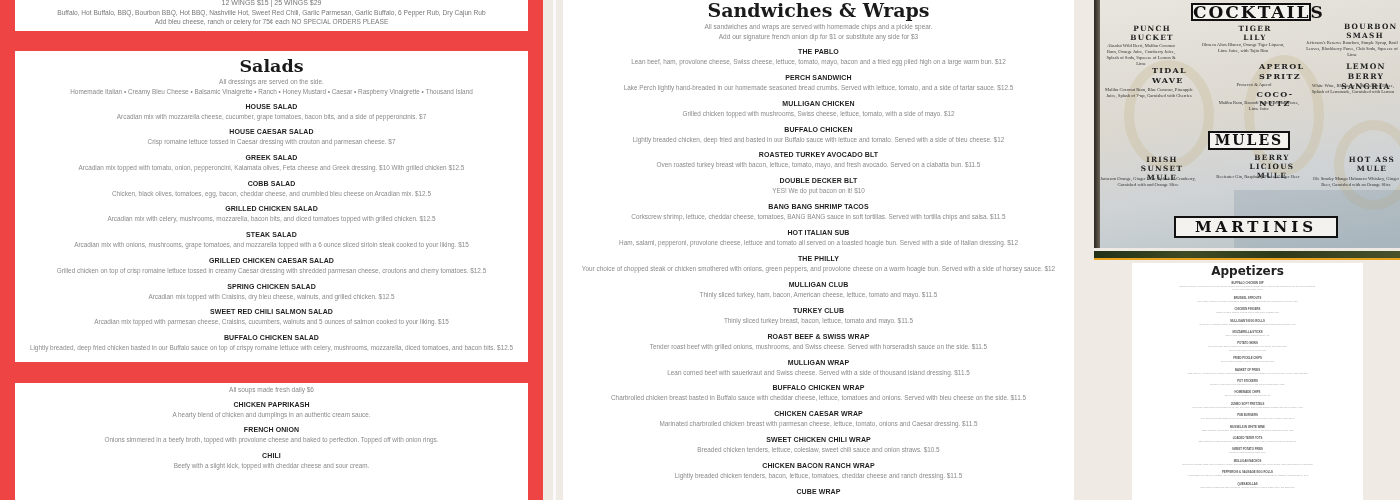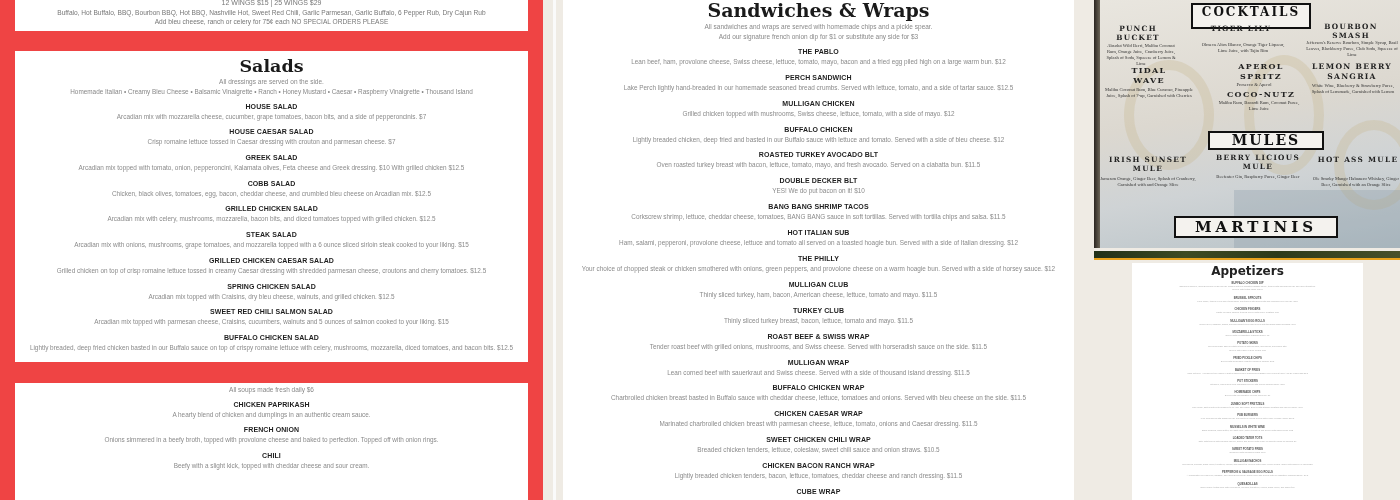--- a/index.html
+++ b/index.html
@@ -44,21 +44,21 @@
   }
   .photo-edge { position: absolute; left: 0; top: 0; width: 6px; height: 248px; background: linear-gradient(90deg,#2a2520,#6b6457); }
   .wm { position: absolute; border: 10px solid rgba(200,185,150,0.35); border-radius: 50%; }
   .box-title {
     position: absolute; border: 2px solid #111; background: #f4f2ee;
     font-family: "DejaVu Serif", serif; font-weight: bold; color: #111;
     text-align: center; letter-spacing: 2px;
   }
   .ck-name {
     position: absolute; font-family: "DejaVu Serif", serif; font-weight: bold;
-    color: #222; text-align: center; font-size: 7.3px; line-height: 9px; letter-spacing: 1.3px;
+    color: #222; text-align: center; font-size: 7.3px; line-height: 9px; letter-spacing: 1.3px; padding-left: 28px;
   }
   .ck-desc {
     position: absolute; font-family: "Liberation Serif", serif; color: #333;
     text-align: center; font-size: 4.6px; line-height: 6px;
   }
   .shadow-area { position: absolute; left: 140px; top: 190px; width: 170px; height: 58px; background: rgba(120,140,155,0.25); }
 
   #photo-strip {
     position: absolute; left: 0; top: 251px; width: 306px; height: 9px;
     background: linear-gradient(90deg,#203018,#3e4b23 30%,#2d3a1a 60%,#48512a);
@@ -236,21 +236,21 @@
 </div>
 
 <div class="col" id="col-right">
   <div id="photo-cocktails">
     <div class="wm" style="left:30px;top:60px;width:90px;height:110px;"></div>
     <div class="wm" style="left:150px;top:55px;width:80px;height:120px;"></div>
     <div class="wm" style="left:240px;top:120px;width:80px;height:90px;"></div>
     <div class="shadow-area"></div>
     <div class="photo-edge"></div>
 
-    <div class="box-title" style="left:97px;top:3px;width:120px;height:26px;font-size:12px;line-height:14px;">COCKTAILS</div>
+    <div class="box-title" style="left:97px;top:3px;width:120px;height:18px;font-size:17px;line-height:14px;">COCKTAILS</div>
 
     <div class="ck-name" style="left:6px;top:24px;width:76px;">PUNCH BUCKET</div>
     <div class="ck-desc" style="left:8px;top:43px;width:78px;">Absolut Wild Berri, Malibu Coconut Rum, Orange Juice, Cranberry Juice, Splash of Soda, Squeeze of Lemon &amp; Lime</div>
 
     <div class="ck-name" style="left:116px;top:24px;width:62px;">TIGER LILY</div>
     <div class="ck-desc" style="left:104px;top:42px;width:90px;">Olmeca Altos Blanco, Orange Tiger Liqueur, Lime Juice, with Tajin Rim</div>
 
     <div class="ck-name" style="left:222px;top:22px;width:70px;">BOURBON SMASH</div>
     <div class="ck-desc" style="left:212px;top:40px;width:92px;">Jefferson's Reserve Bourbon, Simple Syrup, Basil Leaves, Blackberry Puree, Club Soda, Squeeze of Lime</div>
 
@@ -259,21 +259,21 @@
 
     <div class="ck-name" style="left:130px;top:61px;width:60px;font-size:8px;line-height:10px;margin-left:7px;">APEROL SPRITZ</div>
     <div class="ck-desc" style="left:120px;top:82px;width:80px;">Prosecco &amp; Aperol</div>
 
     <div class="ck-name" style="left:210px;top:62px;width:96px;font-size:7.6px;line-height:10px;">LEMON BERRY SANGRIA</div>
     <div class="ck-desc" style="left:213px;top:83px;width:92px;">White Wine, Blueberry &amp; Strawberry Puree, Splash of Lemonade, Garnished with Lemon</div>
 
     <div class="ck-name" style="left:132px;top:90px;width:70px;font-size:8px;">COCO-NUTZ</div>
     <div class="ck-desc" style="left:120px;top:100px;width:90px;">Malibu Rum, Bacardi Rum, Coconut Puree, Lime Juice</div>
 
-    <div class="box-title" style="left:114px;top:131px;width:116px;height:19px;font-size:14px;line-height:15px;">MULES</div>
+    <div class="box-title" style="left:114px;top:131px;width:82px;height:19px;font-size:14px;line-height:15px;">MULES</div>
 
     <div class="ck-name" style="left:6px;top:155px;width:96px;">IRISH SUNSET MULE</div>
     <div class="ck-desc" style="left:2px;top:176px;width:104px;">Jameson Orange, Ginger Beer, Splash of Cranberry, Garnished with and Orange Slice</div>
 
     <div class="ck-name" style="left:114px;top:153px;width:100px;">BERRY LICIOUS MULE</div>
     <div class="ck-desc" style="left:116px;top:174px;width:96px;">Beefeater Gin, Raspberry Puree, Ginger Beer</div>
 
     <div class="ck-name" style="left:222px;top:155px;width:84px;">HOT ASS MULE</div>
     <div class="ck-desc" style="left:216px;top:176px;width:92px;">Ole Smoky Mango Habanero Whiskey, Ginger Beer, Garnished with an Orange Slice</div>
 

